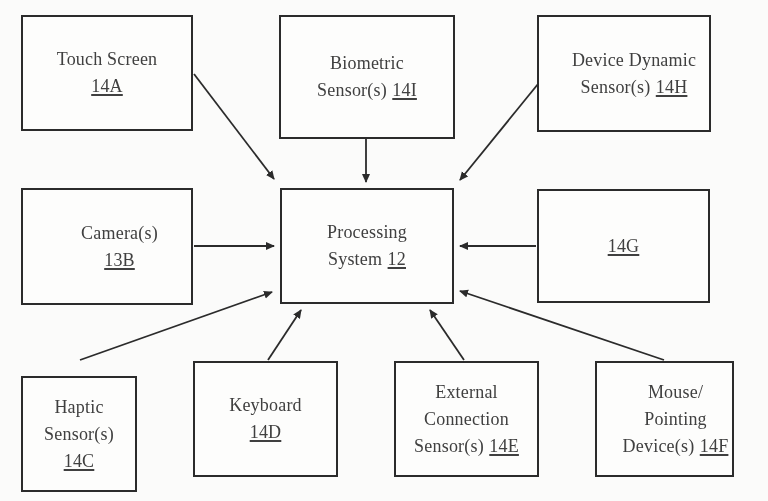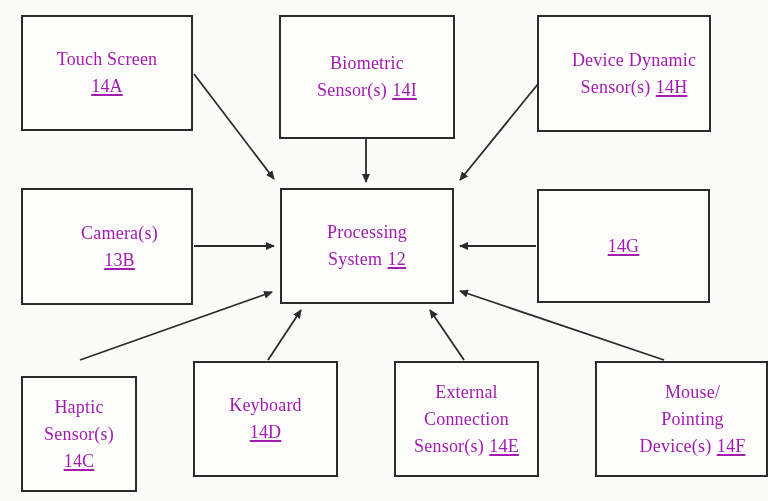--- a/index.html
+++ b/index.html
@@ -2,21 +2,21 @@
 <html><head>
 <meta charset="utf-8">
 <style>
   html, body { margin: 0; padding: 0; background: #ffffff; }
   .figure {
     position: relative;
     width: 768px;
     height: 501px;
     background: #fbfbfa;
     font-family: "Liberation Serif", "DejaVu Serif", serif;
-    color: #a21caf;
+    color: #404040;
     overflow: hidden;
   }
   .box {
     position: absolute;
     background: #fdfdfc;
     border: 2px solid #2b2b2b;
     display: flex;
     align-items: center;
     justify-content: center;
     box-sizing: border-box;
@@ -46,21 +46,21 @@
   
   #b-touch    { left: 21px;  top: 15px;  width: 172px; height: 116px; }
   #b-bio      { left: 279px; top: 15px;  width: 176px; height: 124px; }
   #b-devdyn   { left: 537px; top: 15px;  width: 174px; height: 117px; padding-left: 20px; }
   #b-camera   { left: 21px;  top: 188px; width: 172px; height: 117px; padding-left: 25px; }
   #b-proc     { left: 280px; top: 188px; width: 174px; height: 116px; }
   #b-button   { left: 537px; top: 189px; width: 173px; height: 114px; }
   #b-haptic   { left: 21px;  top: 376px; width: 116px; height: 116px; }
   #b-keyboard { left: 193px; top: 361px; width: 145px; height: 116px; }
   #b-external { left: 394px; top: 361px; width: 145px; height: 116px; }
-  #b-mouse    { left: 595px; top: 361px; width: 173px; height: 116px; padding-left: 22px; }
+  #b-mouse    { left: 595px; top: 361px; width: 139px; height: 116px; padding-left: 22px; }
 </style>
 </head>
 <body>
 
 <div class="figure">
 
   <svg class="arrows" viewBox="0 0 768 501">
     <defs>
       <marker id="ah" markerWidth="10" markerHeight="9" refX="8" refY="4" orient="auto" markerUnits="userSpaceOnUse">
         <path d="M0,0 L9,4 L0,8 z" fill="#2b2b2b"></path>

